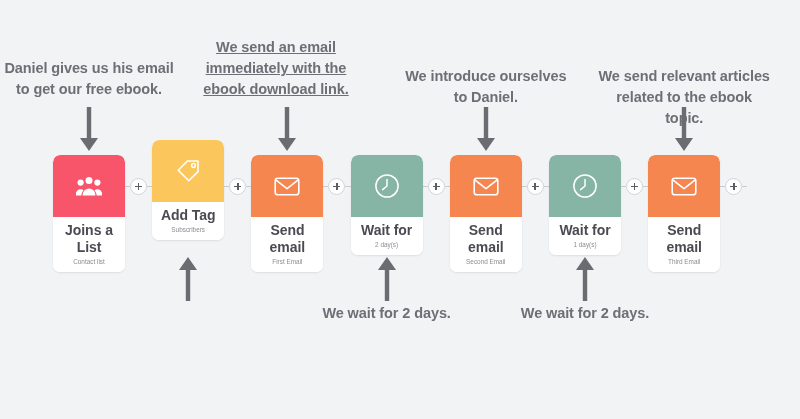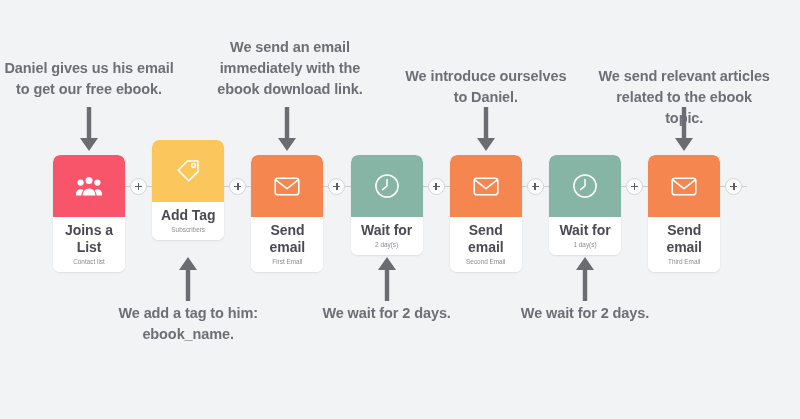--- a/index.html
+++ b/index.html
@@ -217,21 +217,21 @@
         <div class="card-title">Send email</div>
         <div class="card-sub">Third Email</div>
       </div>
     </div>
     <div class="annotation" style="left: -21px; top: 58px; width: 220px;">Daniel gives us his email
 to get our free ebook.</div>
     <div class="arrow" style="left: 78px; top: 107px; width: 22px; height: 44px;"><svg width="22" height="44" viewBox="0 0 22 44">
         <rect x="8.8" y="0" width="4.4" height="32" fill="#6B6B72"></rect>
         <path d="M2 31 L20 31 L11 44 Z" fill="#6B6B72"></path>
       </svg></div>
-    <div class="annotation" style="left: 180px; top: 37px; width: 220px;">We send an email
+    <div class="annotation" style="left: 166px; top: 37px; width: 220px; text-decoration: underline;">We send an email
 immediately with the
 ebook download link.</div>
     <div class="arrow" style="left: 276.4px; top: 107px; width: 22px; height: 44px;"><svg width="22" height="44" viewBox="0 0 22 44">
         <rect x="8.8" y="0" width="4.4" height="32" fill="#6B6B72"></rect>
         <path d="M2 31 L20 31 L11 44 Z" fill="#6B6B72"></path>
       </svg></div>
     <div class="annotation" style="left: 375.8px; top: 58px; width: 220px; margin-top: 8px;">We introduce ourselves
 to Daniel.</div>
     <div class="arrow" style="left: 474.8px; top: 107px; width: 22px; height: 44px;"><svg width="22" height="44" viewBox="0 0 22 44">
         <rect x="8.8" y="0" width="4.4" height="32" fill="#6B6B72"></rect>
@@ -241,22 +241,20 @@
 related to the ebook
 topic.</div>
     <div class="arrow" style="left: 673.2px; top: 107px; width: 22px; height: 44px;"><svg width="22" height="44" viewBox="0 0 22 44">
         <rect x="8.8" y="0" width="4.4" height="32" fill="#6B6B72"></rect>
         <path d="M2 31 L20 31 L11 44 Z" fill="#6B6B72"></path>
       </svg></div>
     <div class="arrow" style="left: 177.2px; top: 257px; width: 22px; height: 44px;"><svg width="22" height="44" viewBox="0 0 22 44">
         <rect x="8.8" y="12" width="4.4" height="32" fill="#6B6B72"></rect>
         <path d="M2 13 L20 13 L11 0 Z" fill="#6B6B72"></path>
       </svg></div>
-    <div class="annotation" style="left: 78.2px; top: 303px; width: 220px;">We add a tag to him:
-ebook_name.</div>
     <div class="arrow" style="left: 375.6px; top: 257px; width: 22px; height: 44px;"><svg width="22" height="44" viewBox="0 0 22 44">
         <rect x="8.8" y="12" width="4.4" height="32" fill="#6B6B72"></rect>
         <path d="M2 13 L20 13 L11 0 Z" fill="#6B6B72"></path>
       </svg></div>
     <div class="annotation" style="left: 276.6px; top: 303px; width: 220px;">We wait for 2 days.</div>
     <div class="arrow" style="left: 574px; top: 257px; width: 22px; height: 44px;"><svg width="22" height="44" viewBox="0 0 22 44">
         <rect x="8.8" y="12" width="4.4" height="32" fill="#6B6B72"></rect>
         <path d="M2 13 L20 13 L11 0 Z" fill="#6B6B72"></path>
       </svg></div>
     <div class="annotation" style="left: 475px; top: 303px; width: 220px;">We wait for 2 days.</div>

